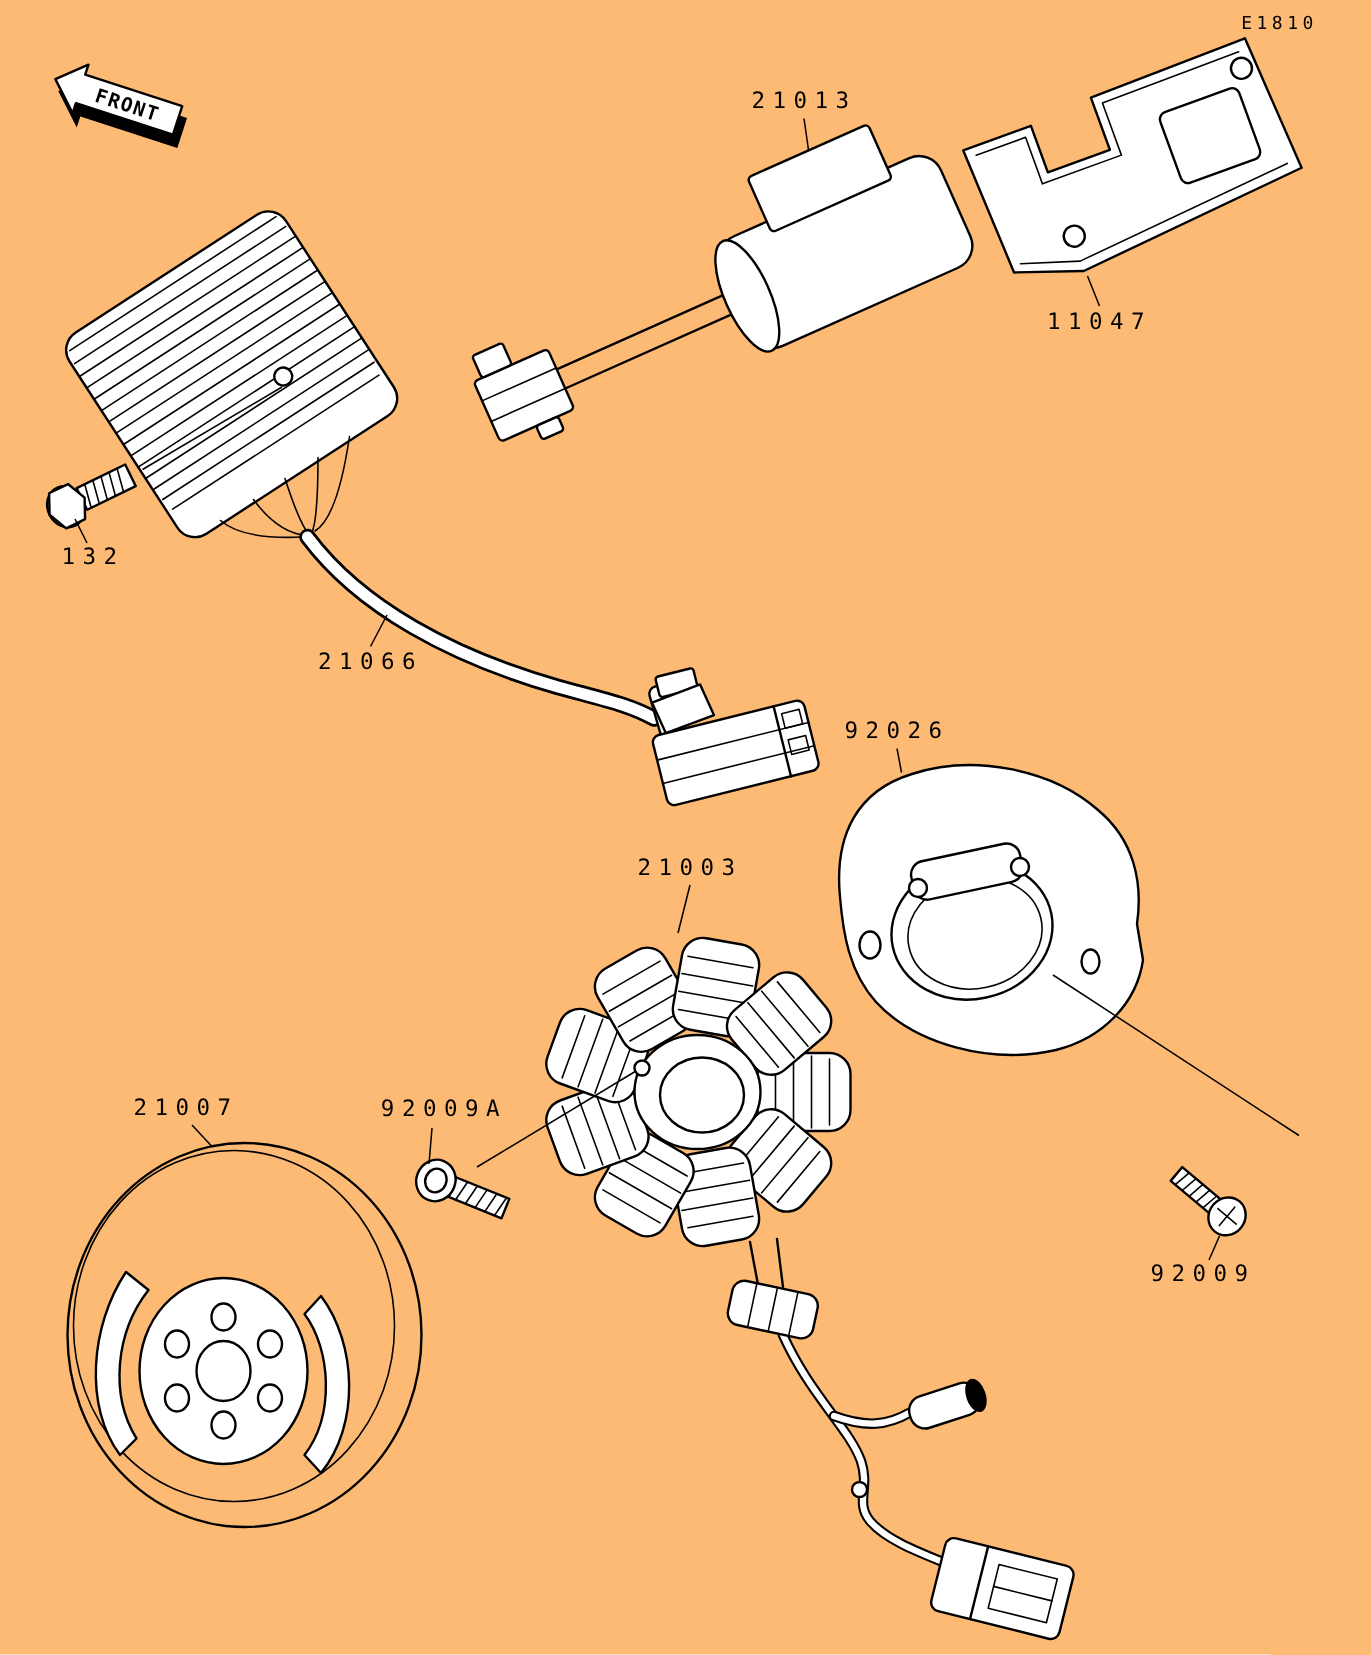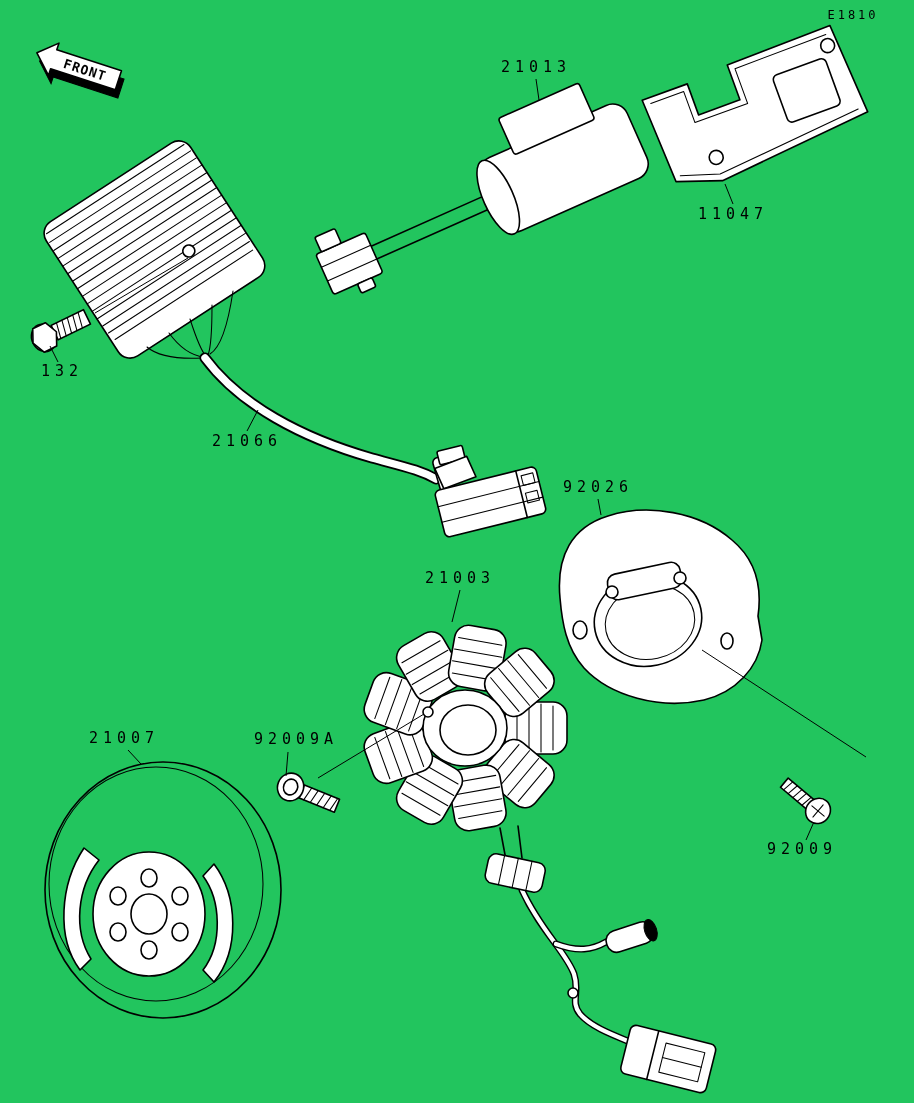--- a/index.html
+++ b/index.html
@@ -1,16 +1,16 @@
 <!DOCTYPE html>
 <html><head>
 <meta charset="utf-8">
 <style>
   html,body{margin:0;padding:0;background:#fff;}
-  .canvas{position:relative;width:914px;height:1103px;background:#22c55e;overflow:hidden;
+  .canvas{position:relative;width:914px;height:1103px;background:#fdba74;overflow:hidden;
           font-family:"DejaVu Sans Mono", monospace;}
   svg{display:block;}
   .ln{fill:none;stroke:#000;stroke-width:1.6;stroke-linejoin:round;stroke-linecap:round;}
   .fw{fill:#fff;stroke:#000;stroke-width:1.6;stroke-linejoin:round;}
   .fb{fill:#000;stroke:#000;stroke-width:1;}
   .thin{stroke-width:1.05;}
   .leader{fill:none;stroke:#000;stroke-width:1;}
   .cableO{fill:none;stroke:#000;stroke-width:11;stroke-linecap:round;}
   .cableI{fill:none;stroke:#fff;stroke-width:7.4;stroke-linecap:round;}
   .wireO{fill:none;stroke:#000;stroke-width:7;stroke-linecap:round;}

